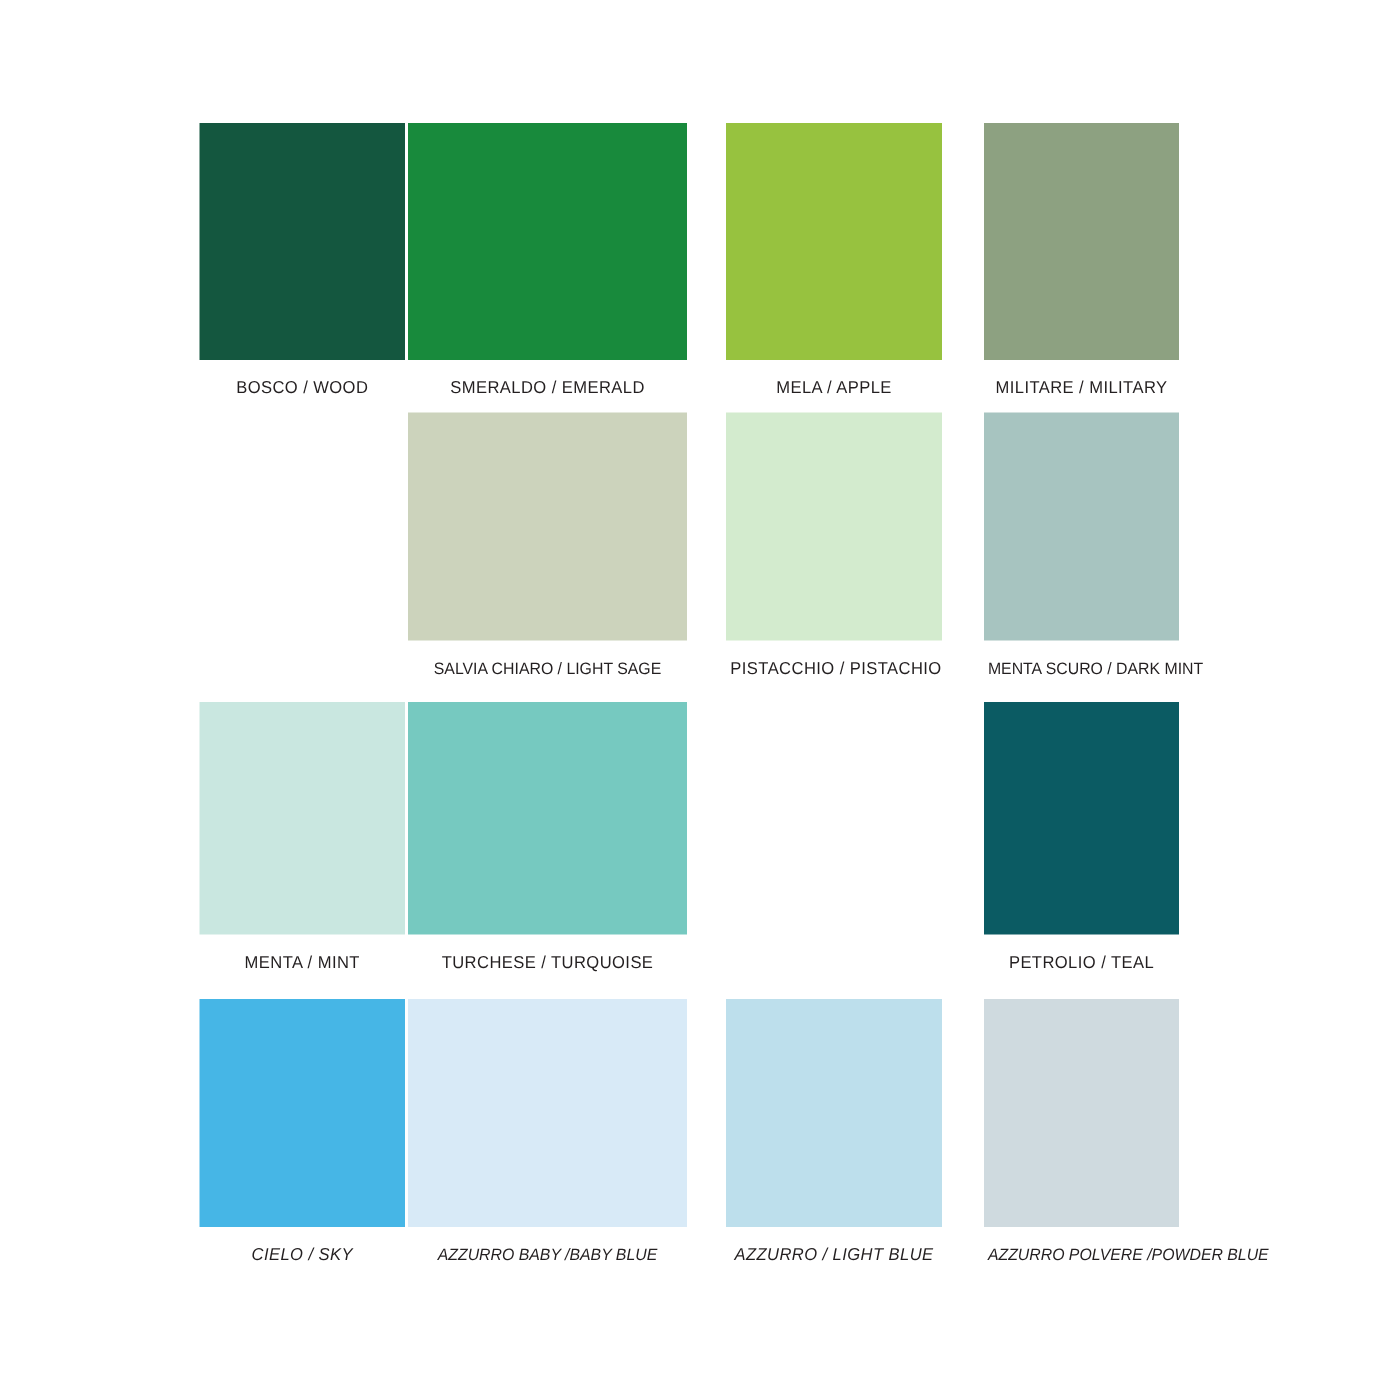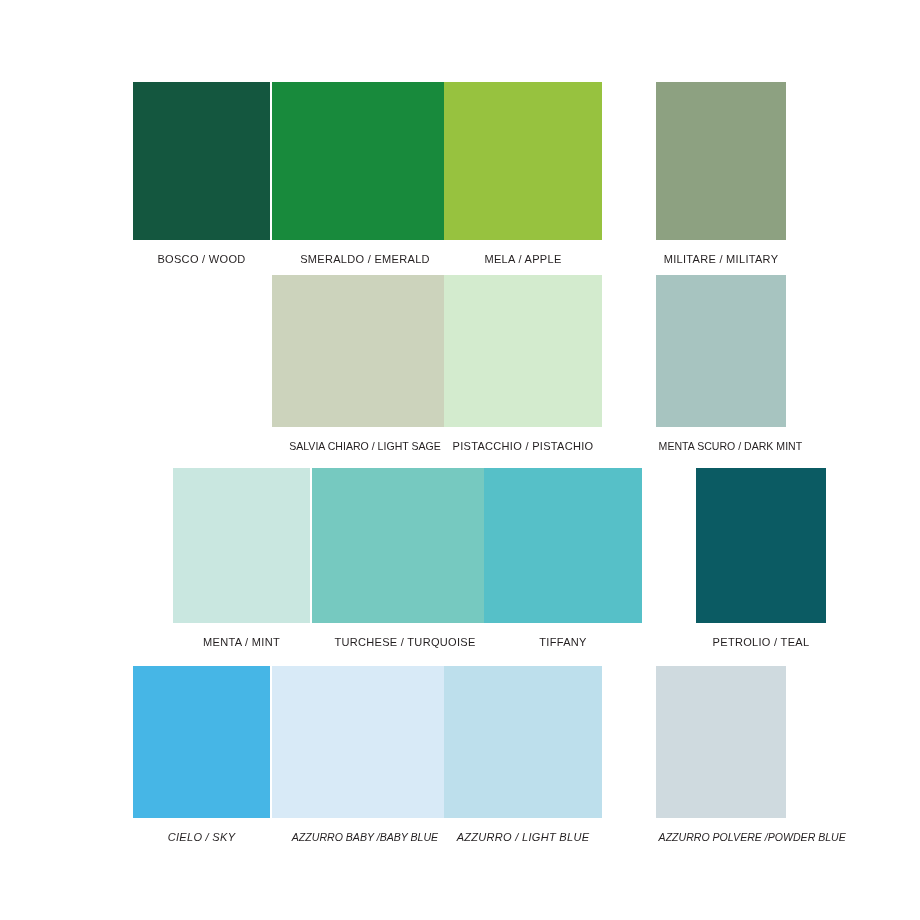--- a/index.html
+++ b/index.html
@@ -49,26 +49,26 @@
     text-transform: uppercase;
     white-space: nowrap;
     margin-top: 13px;
     font-stretch: condensed;
     transform: scaleX(0.96);
     transform-origin: center top;
   }
   
   .col-0 { left: 90px;  width: 180px; padding-left: 43px; }
   .col-1 { left: 272px; width: 186px; }
-  .col-2 { left: 444px; width: 158px; }
+  .col-2 { left: 484px; width: 144px; }
   .col-3 { left: 656px; width: 130px; }
   
   .row-0 { top: 82px;  }
   .row-1 { top: 275px; }
-  .row-2 { top: 468px; margin-left: 40px; }
+  .row-2 { top: 468px; }
   .row-3 { top: 666px; font-style: italic; }
   
   .row-1 .swatch-chip { height: 152px; }
   .row-2 .swatch-chip { height: 155px; }
   .row-3 .swatch-chip { height: 152px; }
   .label-wide { font-size: 11px; letter-spacing: 0px; }
 </style>
 </head>
 <body>
 
@@ -103,24 +103,20 @@
         <span class="swatch-label label-wide">MENTA SCURO / DARK MINT</span>
       </div>
       <div class="swatch-cell col-0 row-2">
         <span class="swatch-chip" style="background-color: rgb(201, 231, 224);"></span>
         <span class="swatch-label">MENTA / MINT</span>
       </div>
       <div class="swatch-cell col-1 row-2">
         <span class="swatch-chip" style="background-color: rgb(118, 201, 192);"></span>
         <span class="swatch-label">TURCHESE / TURQUOISE</span>
       </div>
-      <div class="swatch-cell col-2 row-2">
-        <span class="swatch-chip" style="background-color: rgb(86, 192, 200);"></span>
-        <span class="swatch-label">TIFFANY</span>
-      </div>
       <div class="swatch-cell col-3 row-2">
         <span class="swatch-chip" style="background-color: rgb(11, 91, 99);"></span>
         <span class="swatch-label">PETROLIO / TEAL</span>
       </div>
       <div class="swatch-cell col-0 row-3">
         <span class="swatch-chip" style="background-color: rgb(70, 182, 230);"></span>
         <span class="swatch-label">CIELO /  SKY</span>
       </div>
       <div class="swatch-cell col-1 row-3">
         <span class="swatch-chip" style="background-color: rgb(216, 234, 247);"></span>

